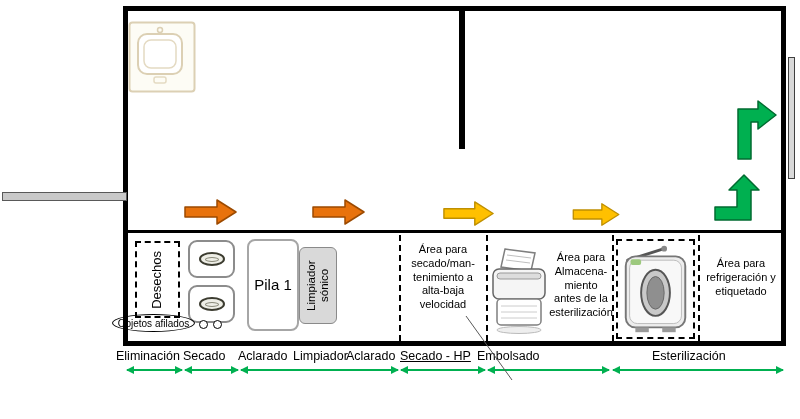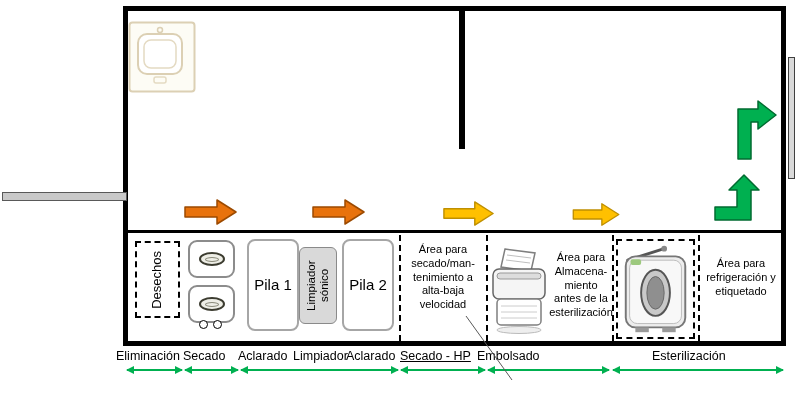--- a/index.html
+++ b/index.html
@@ -120,23 +120,20 @@
   </div>
 
   <div class="abs pila pila1">
     <span>Pila 1</span>
   </div>
 
   <div class="abs sonic">
     <span class="vtext">Limpiador sónico</span>
   </div>
 
-  <div class="abs pila pila2">
-    <span>Pila 2</span>
-  </div>
 
   <div class="abs areatext secado">Área para
 secado/man-
 tenimiento a
 alta-baja
 velocidad</div>
 
   <svg class="abs printer" viewBox="0 0 60 90">
     <polygon points="16,4 46,8 42,26 12,22" fill="#ffffff" stroke="#7f7f7f" stroke-width="1.5"></polygon>
     <line x1="18" y1="10" x2="42" y2="13" stroke="#bfbfbf" stroke-width="1"></line>
@@ -167,20 +164,23 @@
       <ellipse cx="37" cy="52" rx="9" ry="17" fill="#8f8f8f" stroke="#666666" stroke-width="1"></ellipse>
       <rect x="16" y="88" width="14" height="5" fill="#999999"></rect>
       <rect x="44" y="88" width="14" height="5" fill="#999999"></rect>
     </svg>
   </div>
 
   <div class="abs areatext refrig">Área para
 refrigeración y
 etiquetado</div>
 
+  <div class="abs objetos">
+    <span>Objetos afilados</span>
+  </div>
   <div class="abs circle c1"></div>
   <div class="abs circle c2"></div>
 
   <svg class="abs a-o1" viewBox="0 0 54 28">
     <polygon points="1,9 33,9 33,2 52,14 33,26 33,19 1,19" fill="#E8720C" stroke="#9C4A00" stroke-width="1.5" stroke-linejoin="round"></polygon>
   </svg>
   <svg class="abs a-o2" viewBox="0 0 54 28">
     <polygon points="1,9 33,9 33,2 52,14 33,26 33,19 1,19" fill="#E8720C" stroke="#9C4A00" stroke-width="1.5" stroke-linejoin="round"></polygon>
   </svg>
   <svg class="abs a-y1" viewBox="0 0 54 28">

